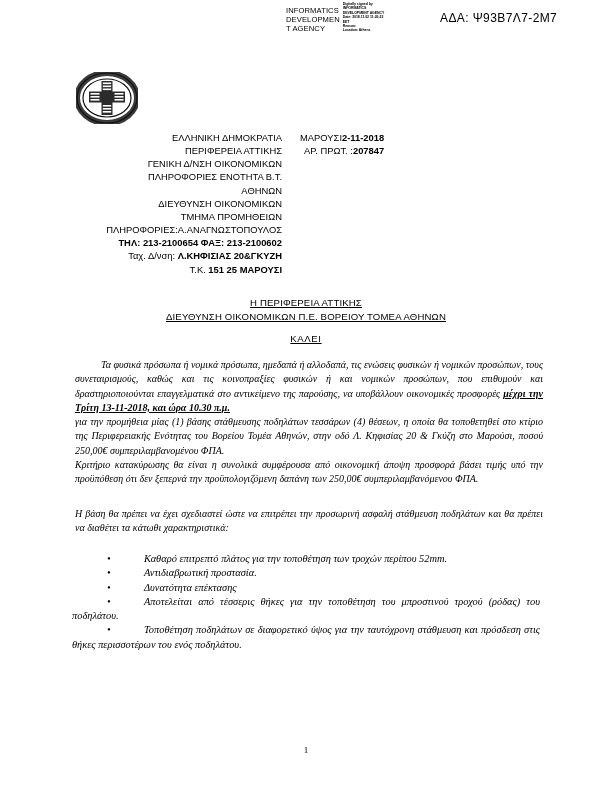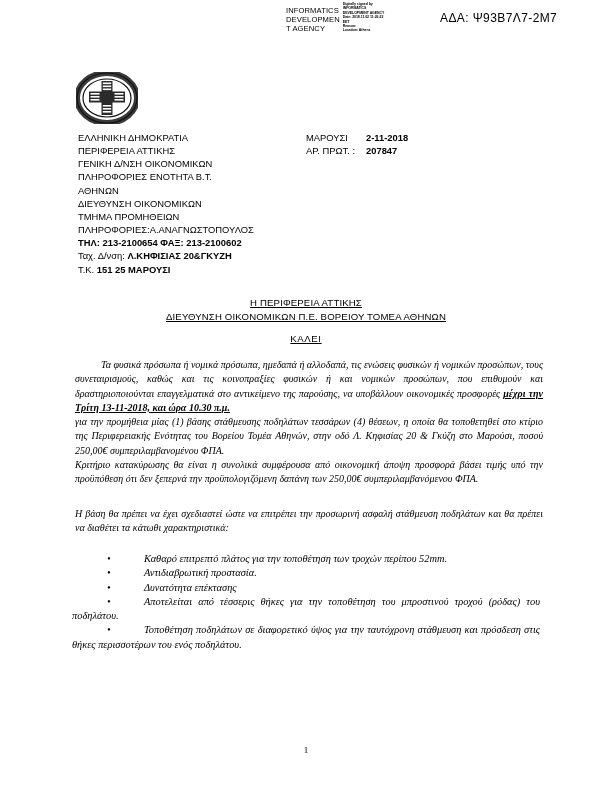--- a/index.html
+++ b/index.html
@@ -66,22 +66,23 @@
     top: 72px;
     left: 76px;
     width: 62px;
     height: 52px;
   }
 
   
   .letterhead {
     position: absolute;
     top: 131px;
-    left: 78px;
+    left: 54px;
     width: 480px;
+    text-align: right;
   }
   .lh-row {
     display: flex;
     align-items: flex-start;
   }
   .lh-left {
     width: 228px;
     font-size: 9.4px;
     line-height: 13.15px;
     white-space: nowrap;

